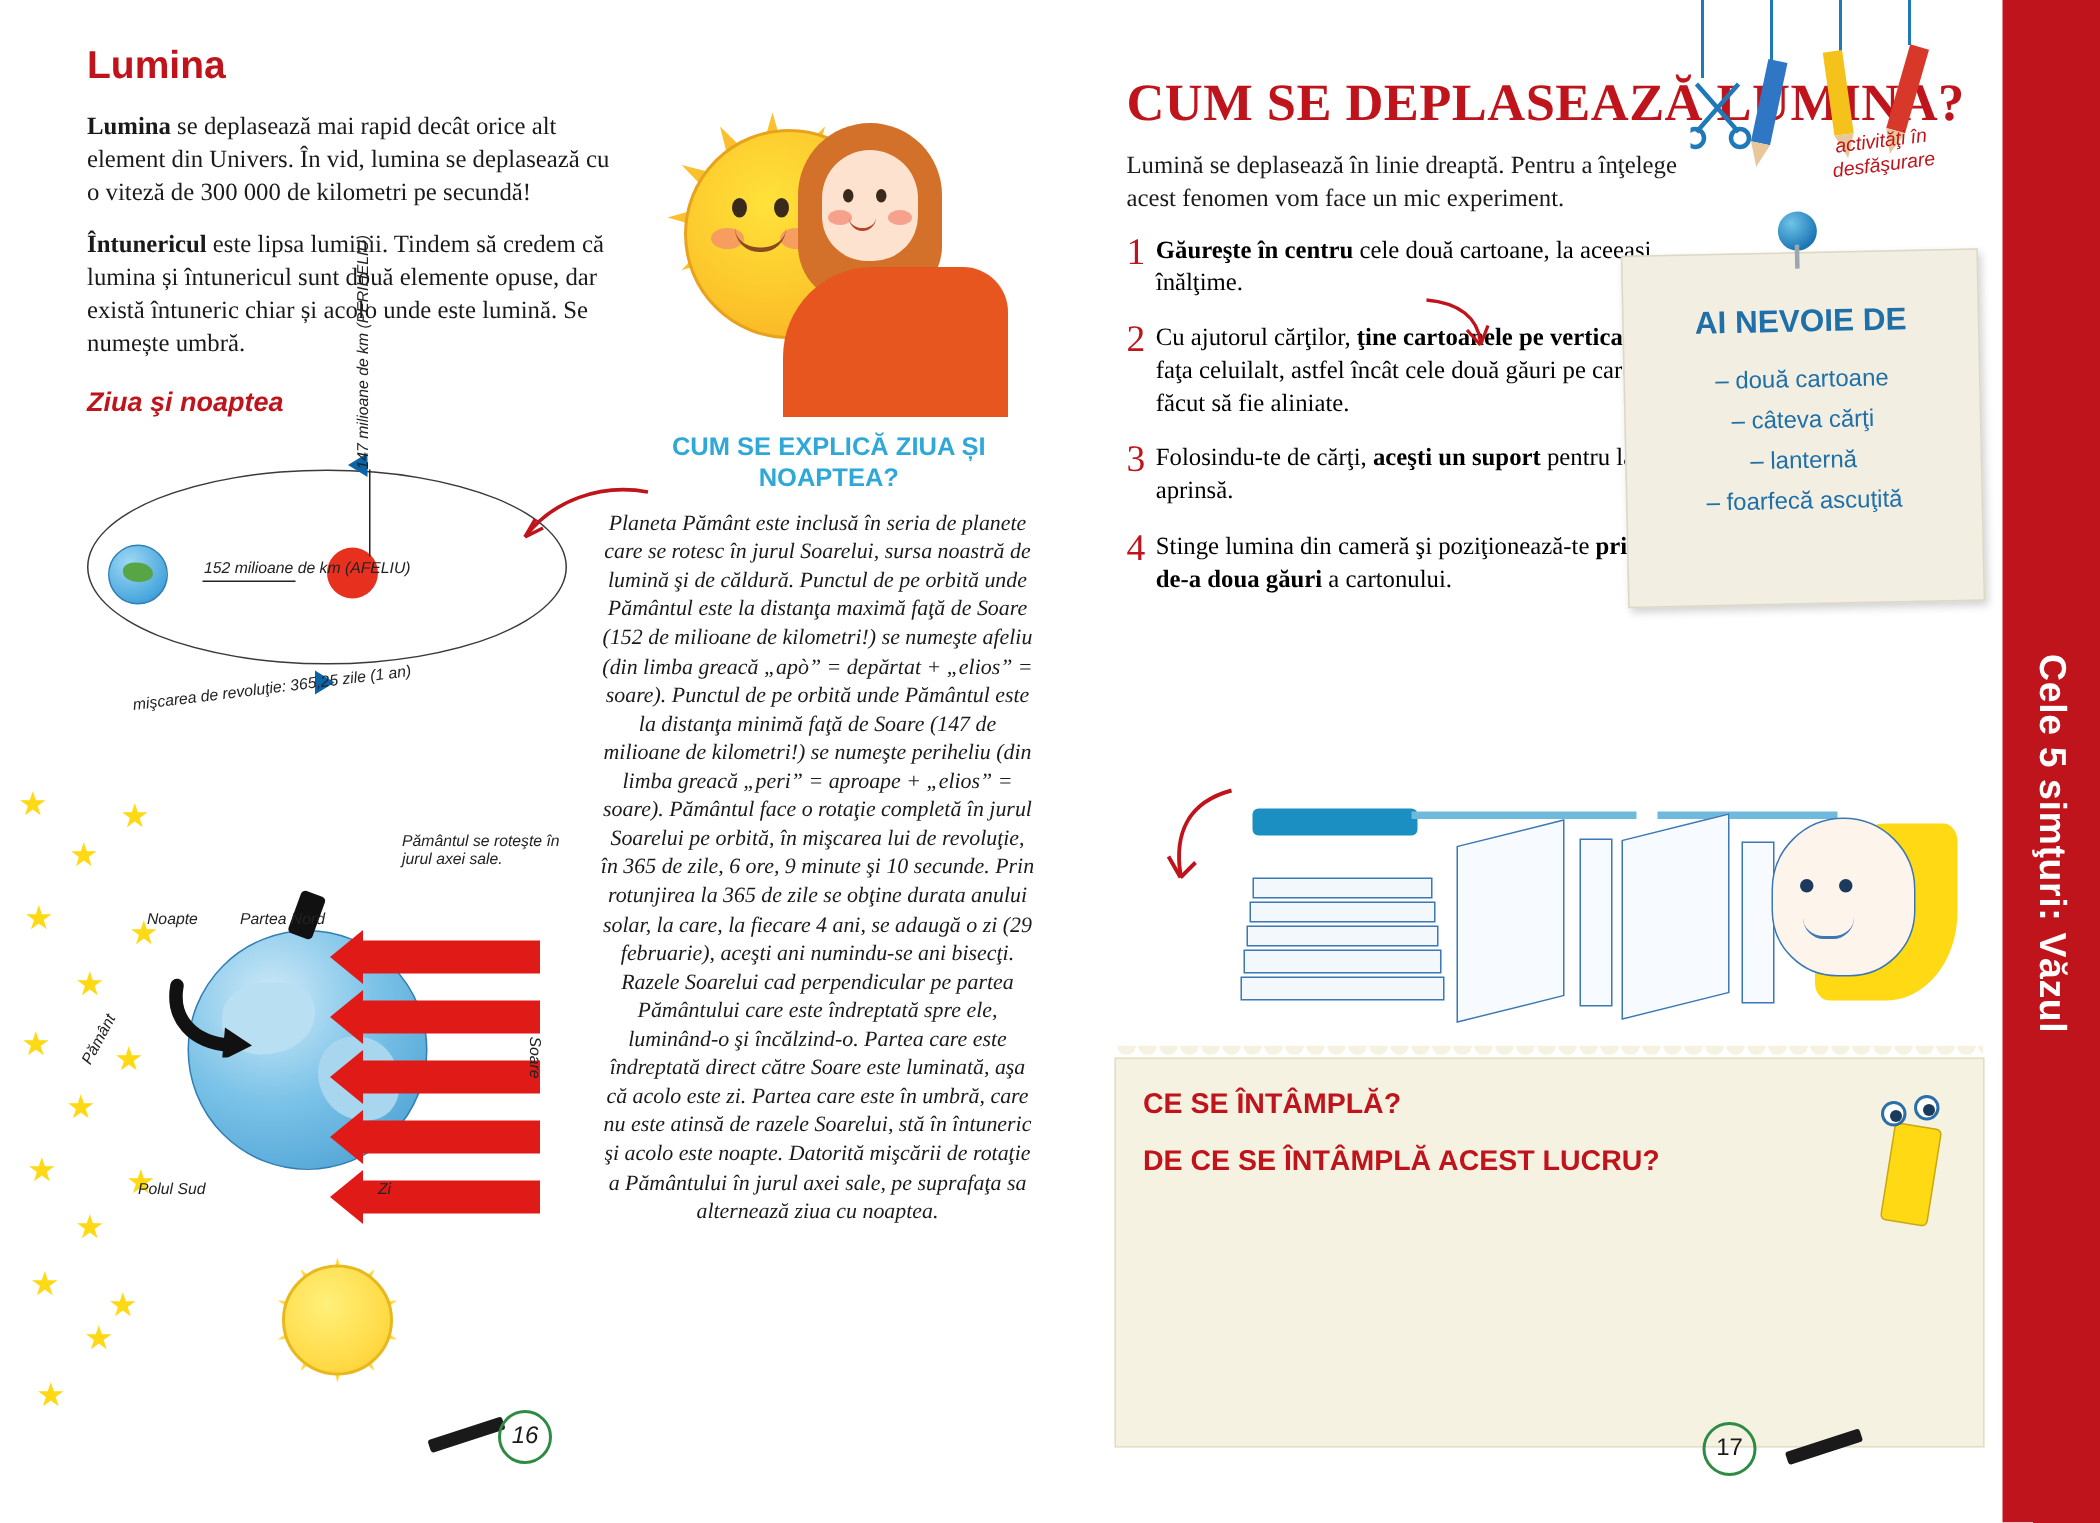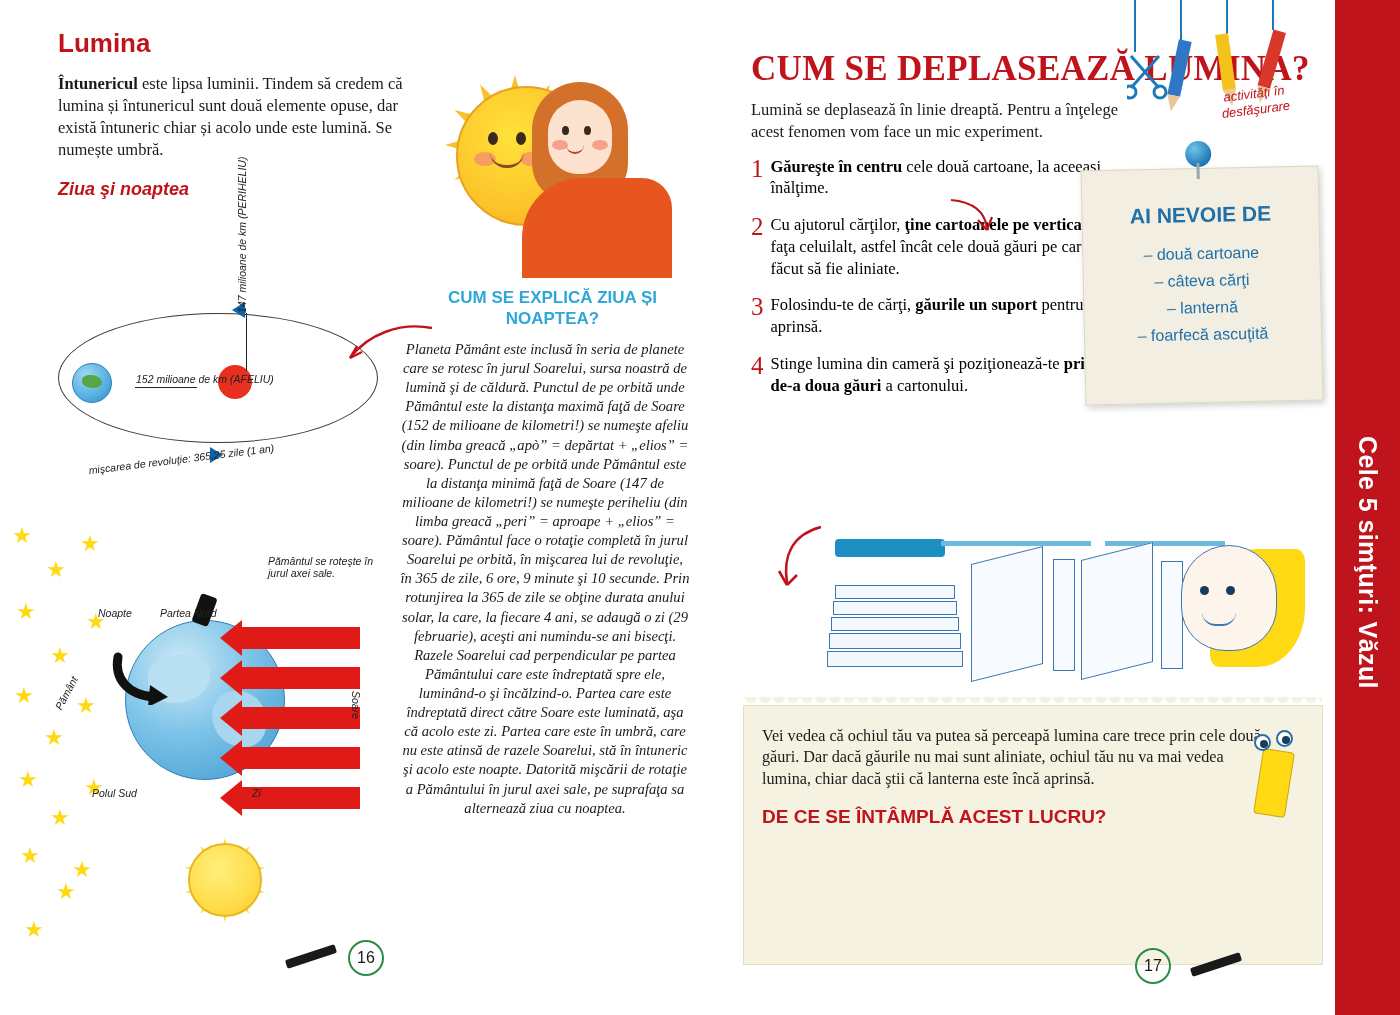--- a/index.html
+++ b/index.html
@@ -218,20 +218,23 @@
 </head>
 <body>
 
 <div class="spread">
 
   <div class="page page-left">
 
     <h1 class="red">Lumina</h1>
 
     <div class="body-text">
+      <p>
+        <b>Lumina</b><span> se deplasează mai rapid decât orice alt element din Univers. În vid, lumina se deplasează cu o viteză de 300 000 de kilometri pe secundă!</span>
+      </p>
       <p>
         <b>Întunericul</b><span> este lipsa luminii. Tindem să credem că lumina și întunericul sunt două elemente opuse, dar există întuneric chiar și acolo unde este lumină. Se numește umbră.</span>
       </p>
     </div>
 
     <h2 class="sub">Ziua şi noaptea</h2>
 
     <div class="sun-girl">
       <div class="sun-rays">
         <div class="ray" style="transform:translate(-50%,-100%) rotate(0deg)"></div>
@@ -335,21 +338,21 @@
         <div class="small-ray" style="transform:translate(-50%,-100%) rotate(252deg)"></div>
         <div class="small-ray" style="transform:translate(-50%,-100%) rotate(288deg)"></div>
         <div class="small-ray" style="transform:translate(-50%,-100%) rotate(324deg)"></div>
         <div class="small-sun-core"></div>
       </div>
     </div>
 
     <div class="italic-col">Planeta Pământ este inclusă în seria de planete care se rotesc în jurul Soarelui, sursa noastră de lumină şi de căldură. Punctul de pe orbită unde Pământul este la distanţa maximă faţă de Soare (152 de milioane de kilometri!) se numeşte afeliu (din limba greacă „apò” = depărtat + „elios” = soare). Punctul de pe orbită unde Pământul este la distanţa minimă faţă de Soare (147 de milioane de kilometri!) se numeşte periheliu (din limba greacă „peri” = aproape + „elios” = soare). Pământul face o rotaţie completă în jurul Soarelui pe orbită, în mişcarea lui de revoluţie, în 365 de zile, 6 ore, 9 minute şi 10 secunde. Prin rotunjirea la 365 de zile se obţine durata anului solar, la care, la fiecare 4 ani, se adaugă o zi (29 februarie), aceşti ani numindu-se ani bisecţi. Razele Soarelui cad perpendicular pe partea Pământului care este îndreptată spre ele, luminând-o şi încălzind-o. Partea care este îndreptată direct către Soare este luminată, aşa că acolo este zi. Partea care este în umbră, care nu este atinsă de razele Soarelui, stă în întuneric şi acolo este noapte. Datorită mişcării de rotaţie a Pământului în jurul axei sale, pe suprafaţa sa alternează ziua cu noaptea.</div>
 
     <div class="pencil-deco" style="left:285px; top:952px;"></div>
-    <div class="pgnum" style="left:348px; top:940px;">16</div>
+    <div class="pgnum" style="left:332px; top:940px;font-style:italic;">16</div>
   </div>
 
   <div class="page page-right">
 
     <div class="craft">
       <svg width="200" height="120">
         <line x1="8" y1="0" x2="8" y2="52" stroke="#1f79b8" stroke-width="2"></line>
         <line x1="54" y1="0" x2="54" y2="40" stroke="#1f79b8" stroke-width="2"></line>
         <line x1="100" y1="0" x2="100" y2="34" stroke="#1f79b8" stroke-width="2"></line>
         <line x1="146" y1="0" x2="146" y2="30" stroke="#1f79b8" stroke-width="2"></line>
@@ -385,21 +388,21 @@
       <div class="step">
         <div class="step-num">1</div>
         <div class="step-txt"><b>Găureşte în centru</b> cele două cartoane, la aceeaşi înălţime.</div>
       </div>
       <div class="step">
         <div class="step-num">2</div>
         <div class="step-txt">Cu ajutorul cărţilor, <b>ţine cartoanele pe verticală</b> unul în faţa celuilalt, astfel încât cele două găuri pe care le-ai făcut să fie aliniate.</div>
       </div>
       <div class="step">
         <div class="step-num">3</div>
-        <div class="step-txt">Folosindu-te de cărţi, <b>găurile un suport</b> pentru lanterna aprinsă.</div>
+        <div class="step-txt">Folosindu-te de cărţi, <b>aceşti un suport</b> pentru lanterna aprinsă.</div>
       </div>
       <div class="step" style="width:480px;">
         <div class="step-num">4</div>
         <div class="step-txt">Stinge lumina din cameră şi poziţionează-te <b>privind în spatele celei de-a doua găuri</b> a cartonului.</div>
       </div>
     </div>
 
     <div class="note-card">
       <div class="pin"></div>
       <div class="note-title">AI NEVOIE DE</div>
@@ -436,21 +439,21 @@
       <div class="kid-head">
         <div style="position:absolute; left:18px; top:40px; width:9px; height:9px; border-radius:50%; background:#1b3a5c;"></div>
         <div style="position:absolute; left:44px; top:40px; width:9px; height:9px; border-radius:50%; background:#1b3a5c;"></div>
         <div style="position:absolute; left:20px; top:66px; width:34px; height:14px; border-bottom:2px solid #3b78b5; border-radius:0 0 34px 34px;"></div>
       </div>
     </div>
 
     <div class="bottom-note">
       <div class="torn-top"></div>
       <div class="inner">
-        <div class="bn-body" style="width:500px;">Vei vedea că ochiul tău va putea să perceapă lumina care trece prin cele două găuri. Dar dacă găurile nu mai sunt aliniate, ochiul tău nu va mai vedea lumina, chiar dacă ştii că lanterna este încă aprinsă.</div>
+        <div class="bn-title">CE SE ÎNTÂMPLĂ?</div>
         <div class="bn-title" style="margin-top:16px;">DE CE SE ÎNTÂMPLĂ ACEST LUCRU?</div>
       </div>
       <div class="pencil-mascot">
         <div class="mascot-body"></div>
         <div class="mascot-eye" style="left:12px; top:10px;">
             <i></i>
           </div>
         <div class="mascot-eye" style="left:34px; top:6px;">
             <i></i>
           </div>

